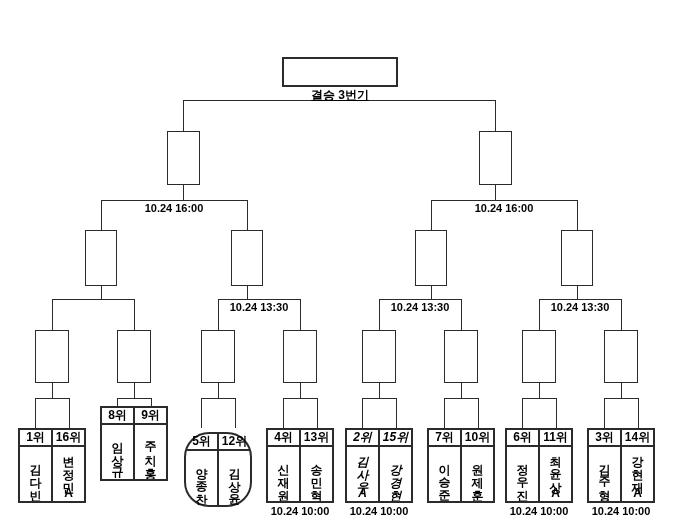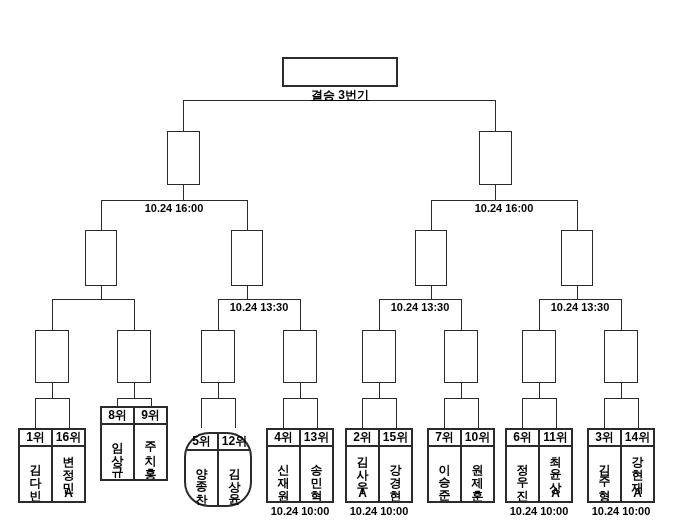--- a/index.html
+++ b/index.html
@@ -179,21 +179,21 @@
             <span>신재원</span>
           </div>
     </div>
     <div class="col">
       <div class="seed">13위</div>
       <div class="nm">
             <span>송민혁</span>
           </div>
     </div>
   </div>
-      <div class="pair" style="left: 345px; top: 428px;">
+      <div class="pair" style="left: 345px; top: 428px; font-style: italic;">
     <div class="col">
       <div class="seed">2위</div>
       <div class="nm">
             <span>김사우A</span>
           </div>
     </div>
     <div class="col">
       <div class="seed">15위</div>
       <div class="nm">
             <span>강경현</span>

